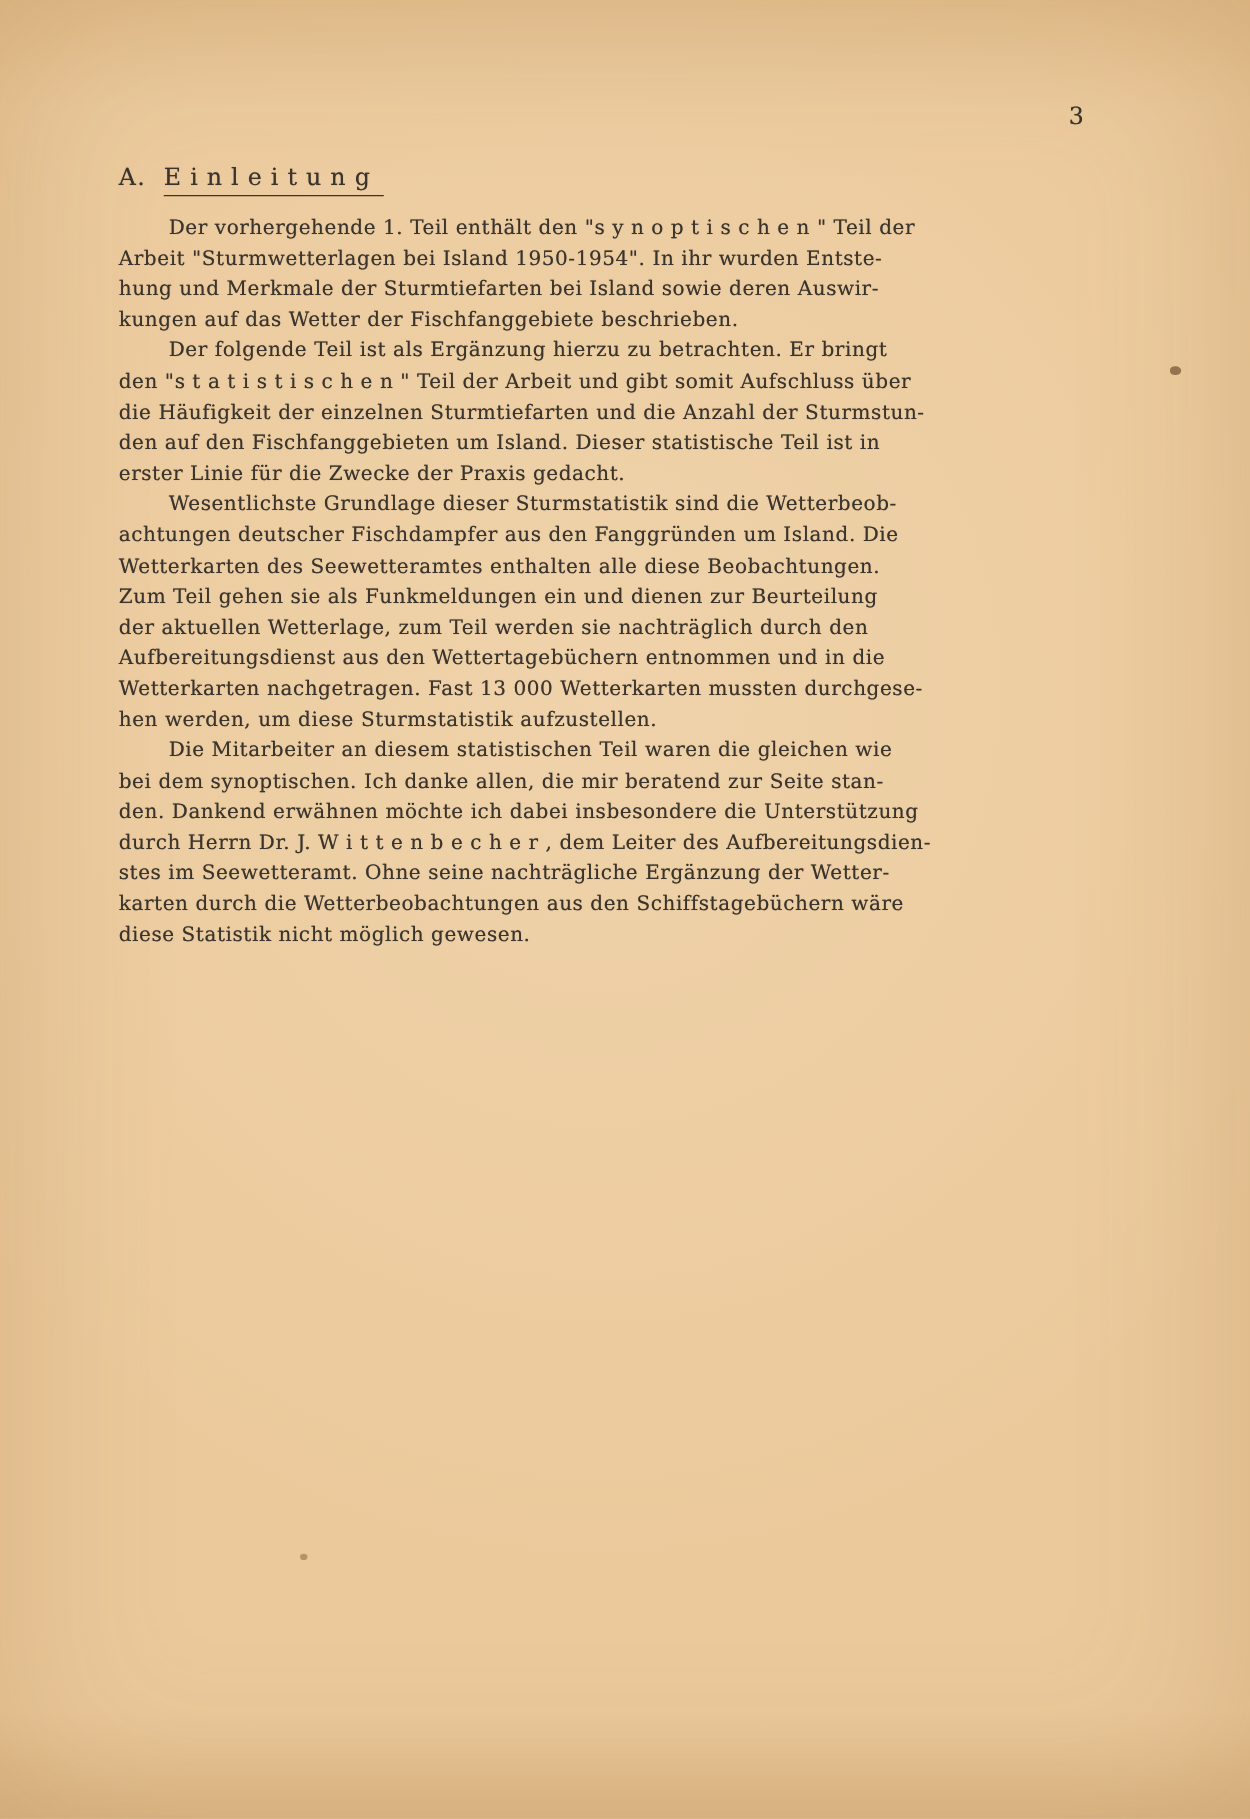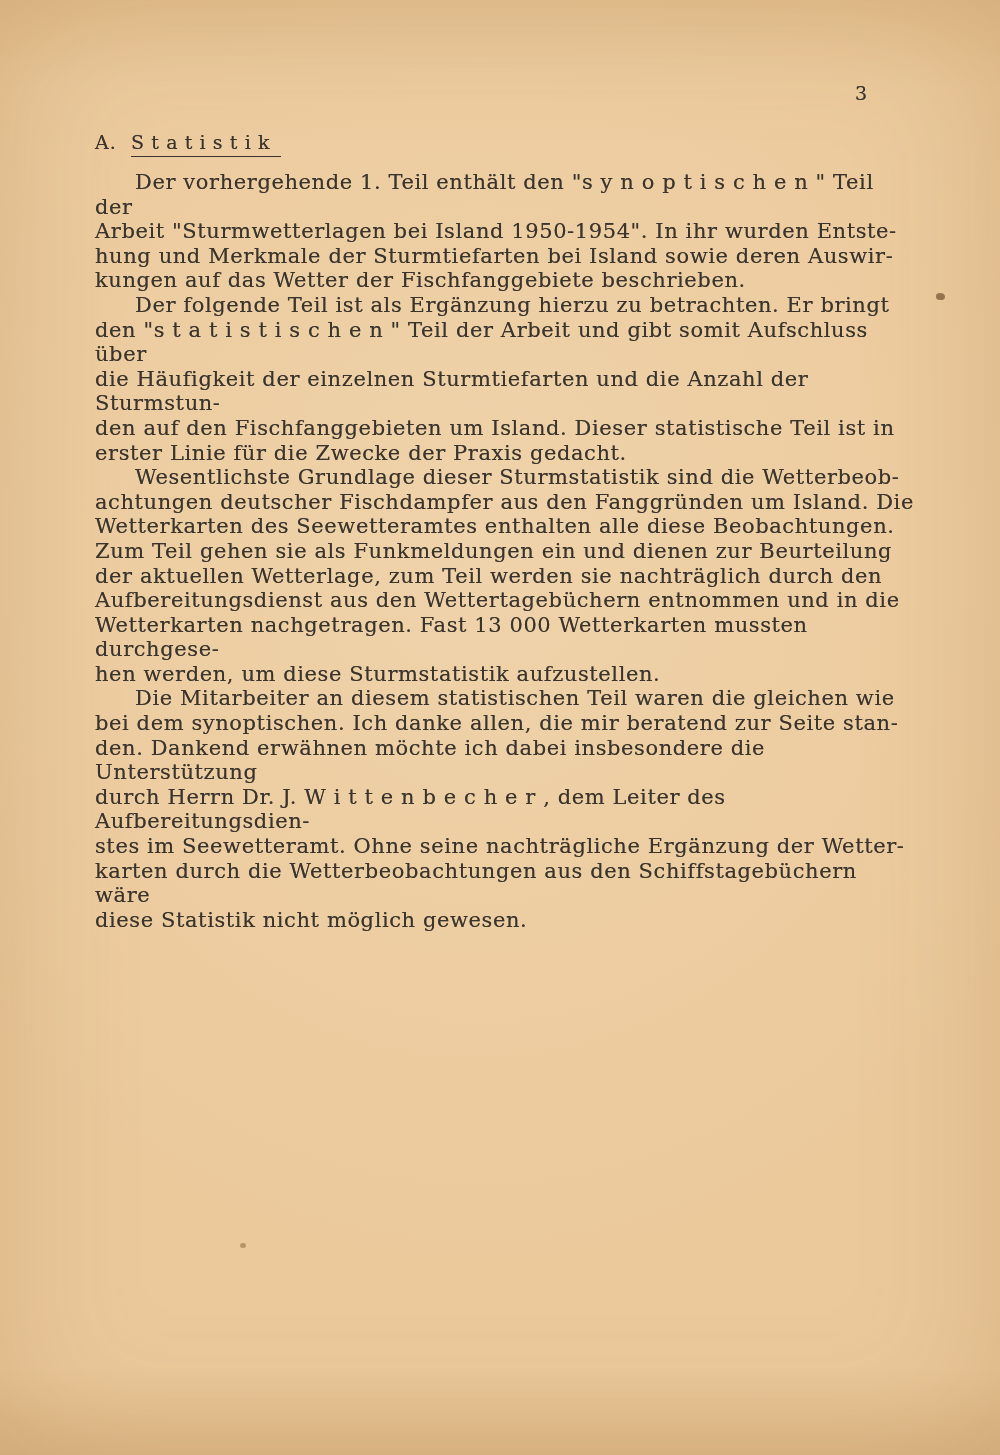--- a/index.html
+++ b/index.html
@@ -51,21 +51,21 @@
   }
   .text-block {
     position: absolute;
     left: 95px;
     top: 170px;
     width: 822px;
   }
   .para {
     margin: 0;
     white-space: pre-line;
-    font-size: 21px;
+    font-size: 16px;
     line-height: 24.6px;
     letter-spacing: 0.028em;
     text-indent: 40px;
     text-shadow: 0 0 0.6px rgba(58,52,44,0.6);
   }
   .speck {
     position: absolute;
     left: 936px;
     top: 293px;
     width: 9px;
@@ -86,21 +86,21 @@
   }
 </style>
 </head>
 <body>
 
 <div class="paper">
 
   <div class="page-number">3</div>
 
   <h1 class="heading">
-    <span>A.</span><span class="title-underline">Statistik</span>
+    <span>A.</span><span class="title-underline">Einleitung</span>
   </h1>
 
   <div class="text-block">
     <p class="para">Der vorhergehende 1. Teil enthält den "s y n o p t i s c h e n "  Teil der
 Arbeit "Sturmwetterlagen bei Island 1950-1954". In ihr wurden Entste-
 hung und Merkmale der Sturmtiefarten bei Island sowie deren Auswir-
 kungen auf das Wetter der Fischfanggebiete beschrieben.</p>
     <p class="para">Der folgende Teil ist als Ergänzung hierzu zu betrachten. Er bringt
 den "s t a t i s t i s c h e n "  Teil der Arbeit und gibt somit Aufschluss über
 die Häufigkeit der einzelnen Sturmtiefarten und die Anzahl der Sturmstun-

